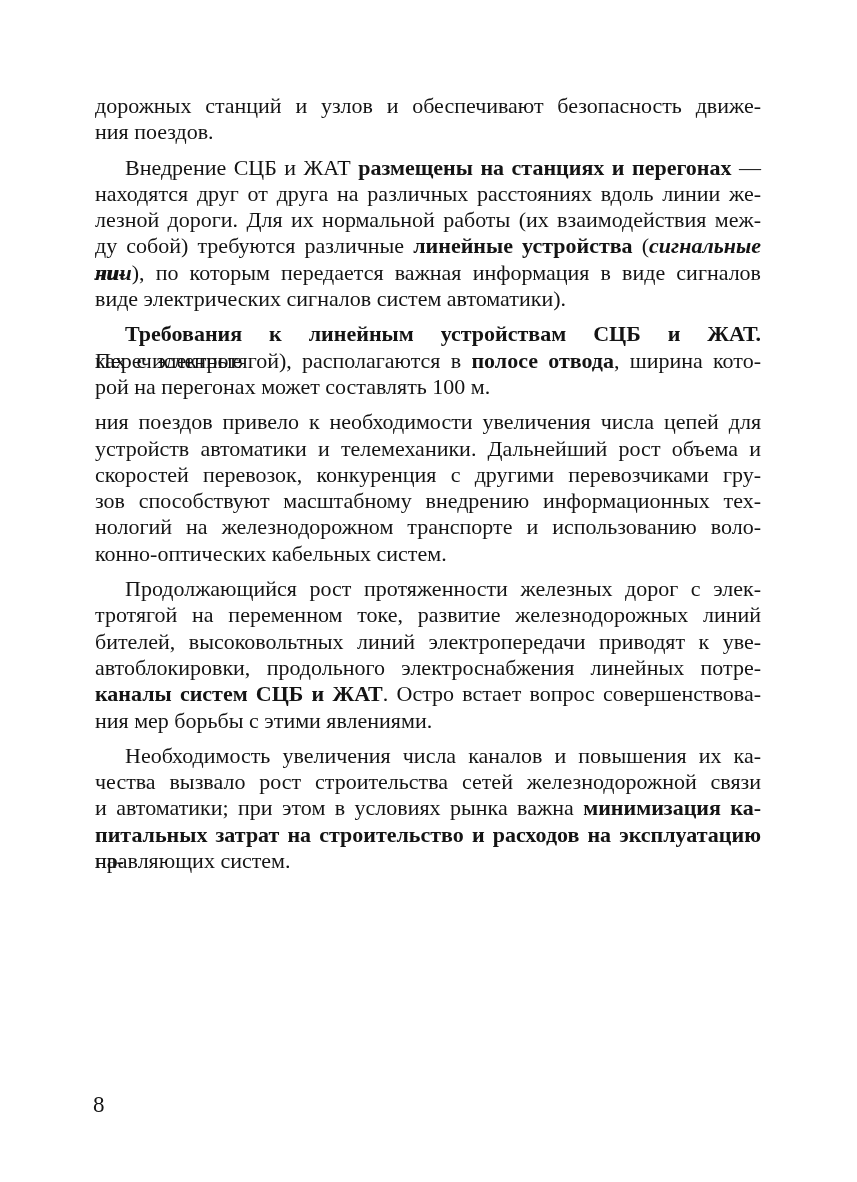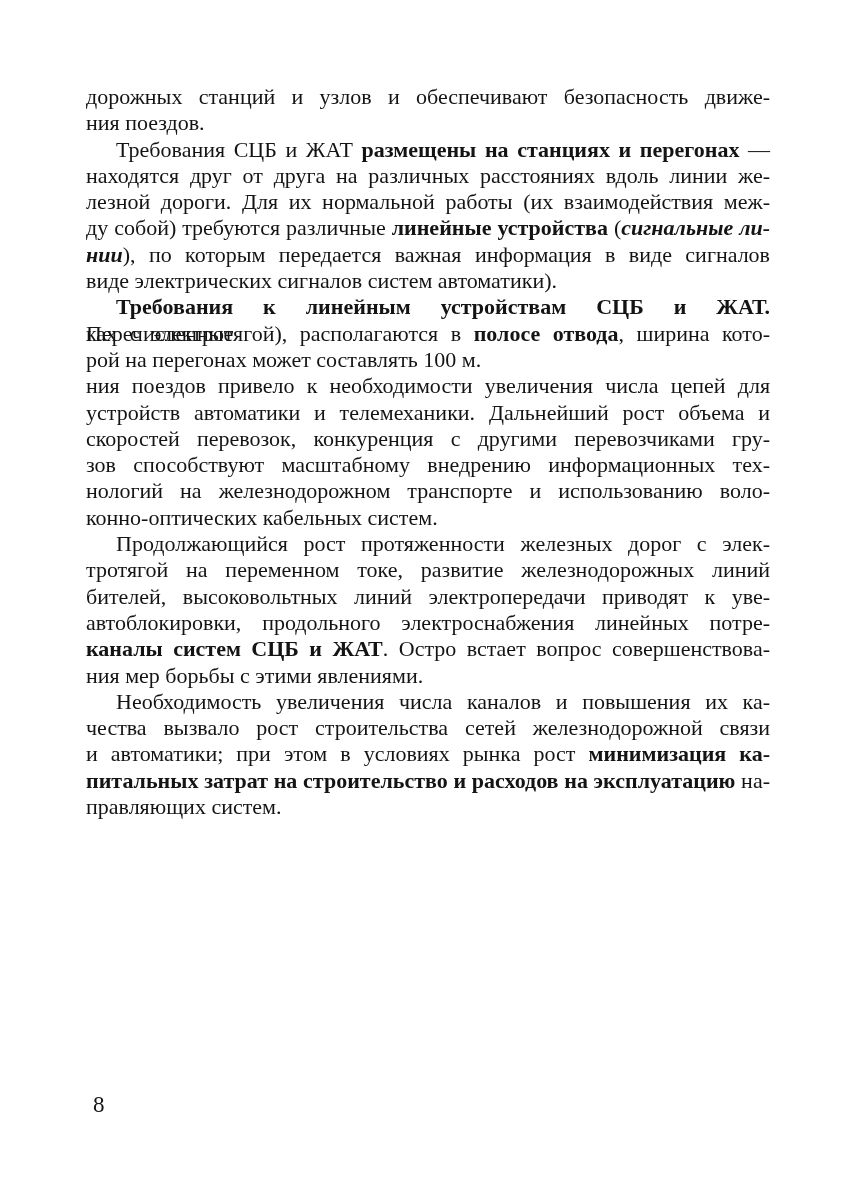--- a/index.html
+++ b/index.html
@@ -18,21 +18,21 @@
     background: #ffffff;
   }
   .text-block {
     position: absolute;
     left: 86px;
     top: 84px;
     width: 684px;
     font-size: 22px;
     line-height: 26.3px;
   }
-  .paragraph { margin: 0; }
+  .paragraph { margin: 9px; }
   .line {
     text-align: justify;
     text-align-last: justify;
     height: 26.3px;
     white-space: normal;
   }
   .line.last {
     text-align-last: left;
   }
   .line.indent {
@@ -52,21 +52,21 @@
 </head>
 <body>
 
 <div class="page">
   <div class="text-block">
       <div class="paragraph">
         <div class="line"><span>дорожных станций и узлов и обеспечивают безопасность движе-</span></div>
         <div class="line last"><span>ния поездов.</span></div>
       </div>
       <div class="paragraph">
-        <div class="line indent"><span>Требования СЦБ и ЖАТ </span><span class="b">размещены на станциях и перегонах</span><span> —</span></div>
+        <div class="line indent"><span>Внедрение СЦБ и ЖАТ </span><span class="b">размещены на станциях и перегонах</span><span> —</span></div>
         <div class="line"><span>находятся друг от друга на различных расстояниях вдоль линии же-</span></div>
         <div class="line"><span>лезной дороги. Для их нормальной работы (их взаимодействия меж-</span></div>
         <div class="line"><span>ду собой) требуются различные </span><span class="b">линейные устройства</span><span> (</span><span class="bi">сигнальные ли-</span></div>
         <div class="line"><span class="bi">нии</span><span>), по которым передается важная информация в виде сигналов</span></div>
         <div class="line last"><span>виде электрических сигналов систем автоматики).</span></div>
       </div>
       <div class="paragraph">
         <div class="line indent"><span class="b">Требования к линейным устройствам СЦБ и ЖАТ.</span><span> Перечисленные</span></div>
         <div class="line"><span>ках с электротягой), располагаются в </span><span class="b">полосе отвода</span><span>, ширина кото-</span></div>
         <div class="line last"><span>рой на перегонах может составлять 100 м.</span></div>
@@ -83,19 +83,19 @@
         <div class="line indent"><span>Продолжающийся рост протяженности железных дорог с элек-</span></div>
         <div class="line"><span>тротягой на переменном токе, развитие железнодорожных линий</span></div>
         <div class="line"><span>бителей, высоковольтных линий электропередачи приводят к уве-</span></div>
         <div class="line"><span>автоблокировки, продольного электроснабжения линейных потре-</span></div>
         <div class="line"><span class="b">каналы систем СЦБ и ЖАТ</span><span>. Остро встает вопрос совершенствова-</span></div>
         <div class="line last"><span>ния мер борьбы с этими явлениями.</span></div>
       </div>
       <div class="paragraph">
         <div class="line indent"><span>Необходимость увеличения числа каналов и повышения их ка-</span></div>
         <div class="line"><span>чества вызвало рост строительства сетей железнодорожной связи</span></div>
-        <div class="line"><span>и автоматики; при этом в условиях рынка рост </span><span class="b">минимизация ка-</span></div>
+        <div class="line"><span>и автоматики; при этом в условиях рынка важна </span><span class="b">минимизация ка-</span></div>
         <div class="line"><span class="b">питальных затрат на строительство и расходов на эксплуатацию</span><span> на-</span></div>
         <div class="line last"><span>правляющих систем.</span></div>
       </div>
     </div>
   <div class="page-number">8</div>
 </div>
 
 </body></html>

